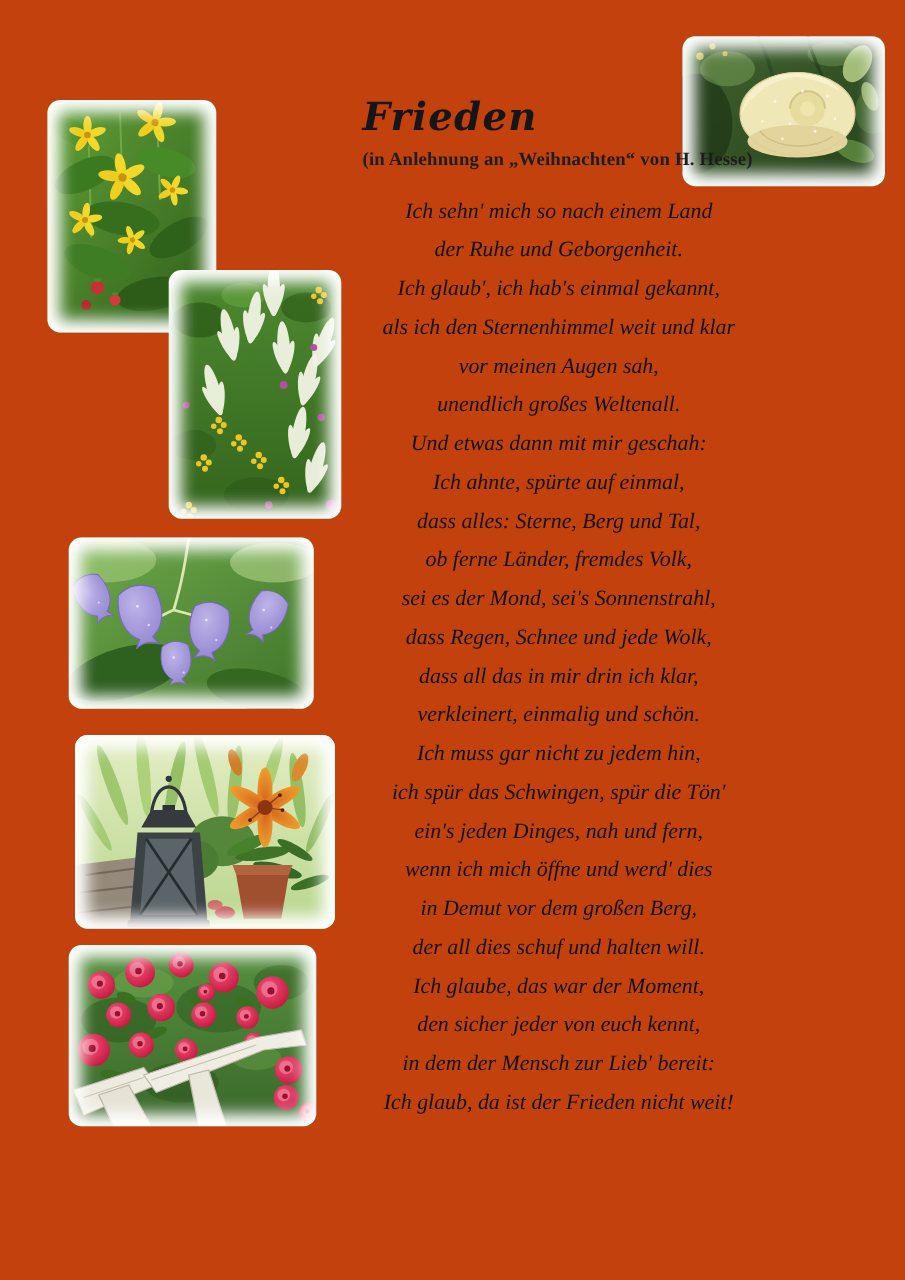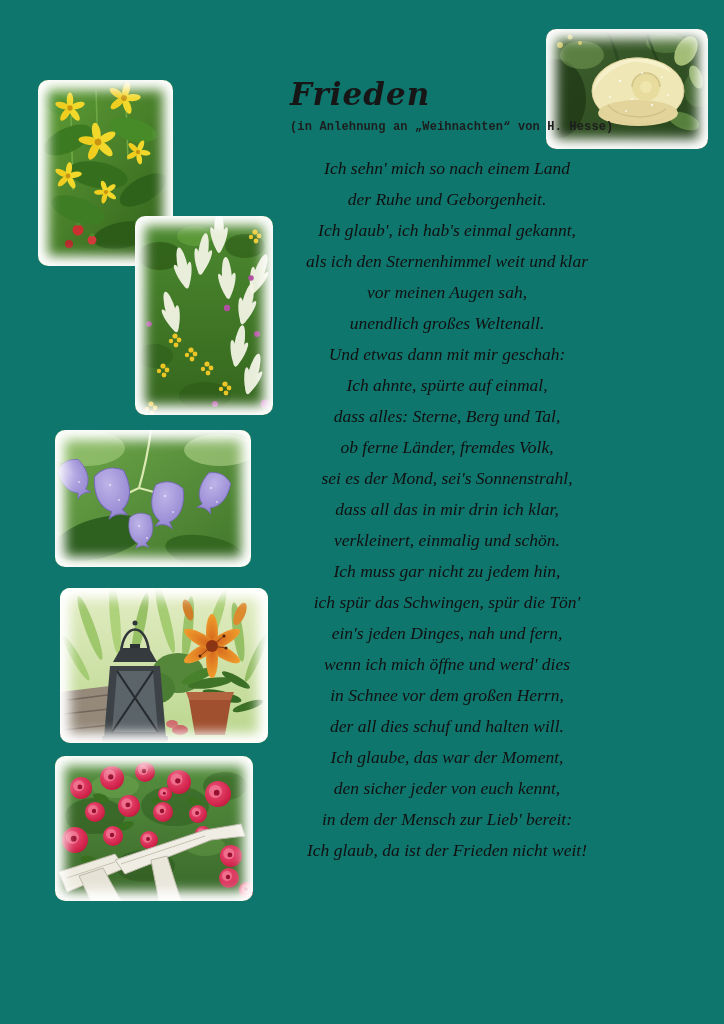--- a/index.html
+++ b/index.html
@@ -2,21 +2,21 @@
 <html lang="de"><head>
 <meta charset="utf-8">
 <title>Frieden</title>
 <style>
   * { margin:0; padding:0; box-sizing:border-box; }
   html,body { background:#ffffff; }
   .page {
     position:relative;
     width:724px; height:1024px;
     margin:0 auto;
-    background:#0f766e;
+    background:#c2410c;
     font-family:"Liberation Serif", serif;
     color:#111111;
     overflow:hidden;
   }
   
   .photo {
     position:absolute;
     background:#ffffff;
     border-radius:10px;
     overflow:hidden;
@@ -41,23 +41,23 @@
     font-family:"DejaVu Serif", serif;
     font-style:italic;
     font-weight:700;
     font-size:31px;
     letter-spacing:1px;
     color:#161616;
     line-height:1.05;
   }
   .subtitle {
     margin-top:9px;
-    font-family:Liberation Mono, monospace;
+    font-family:Liberation Serif, serif;
     font-weight:700;
-    font-size:12px;
+    font-size:15px;
     letter-spacing:0.15px;
     color:#1d1d1d;
     white-space:nowrap;
   }
   
   .poem {
     position:absolute;
     left:272px; top:153px;
     width:350px;
     text-align:center;
@@ -418,27 +418,28 @@
       <p class="poem-line">der Ruhe und Geborgenheit.</p>
       <p class="poem-line">Ich glaub', ich hab's einmal gekannt,</p>
       <p class="poem-line">als ich den Sternenhimmel weit und klar</p>
       <p class="poem-line">vor meinen Augen sah,</p>
       <p class="poem-line">unendlich großes Weltenall.</p>
       <p class="poem-line">Und etwas dann mit mir geschah:</p>
       <p class="poem-line">Ich ahnte, spürte auf einmal,</p>
       <p class="poem-line">dass alles: Sterne, Berg und Tal,</p>
       <p class="poem-line">ob ferne Länder, fremdes Volk,</p>
       <p class="poem-line">sei es der Mond, sei's Sonnenstrahl,</p>
+      <p class="poem-line">dass Regen, Schnee und jede Wolk,</p>
       <p class="poem-line">dass all das in mir drin ich klar,</p>
       <p class="poem-line">verkleinert, einmalig und schön.</p>
       <p class="poem-line">Ich muss gar nicht zu jedem hin,</p>
       <p class="poem-line">ich spür das Schwingen, spür die Tön'</p>
       <p class="poem-line">ein's jeden Dinges, nah und fern,</p>
       <p class="poem-line">wenn ich mich öffne und werd' dies</p>
-      <p class="poem-line">in Schnee vor dem großen Herrn,</p>
+      <p class="poem-line">in Demut vor dem großen Berg,</p>
       <p class="poem-line">der all dies schuf und halten will.</p>
       <p class="poem-line">Ich glaube, das war der Moment,</p>
       <p class="poem-line">den sicher jeder von euch kennt,</p>
       <p class="poem-line">in dem der Mensch zur Lieb' bereit:</p>
       <p class="poem-line">Ich glaub, da ist der Frieden nicht weit!</p>
     </main>
 
 </div>
 
 </body></html>

